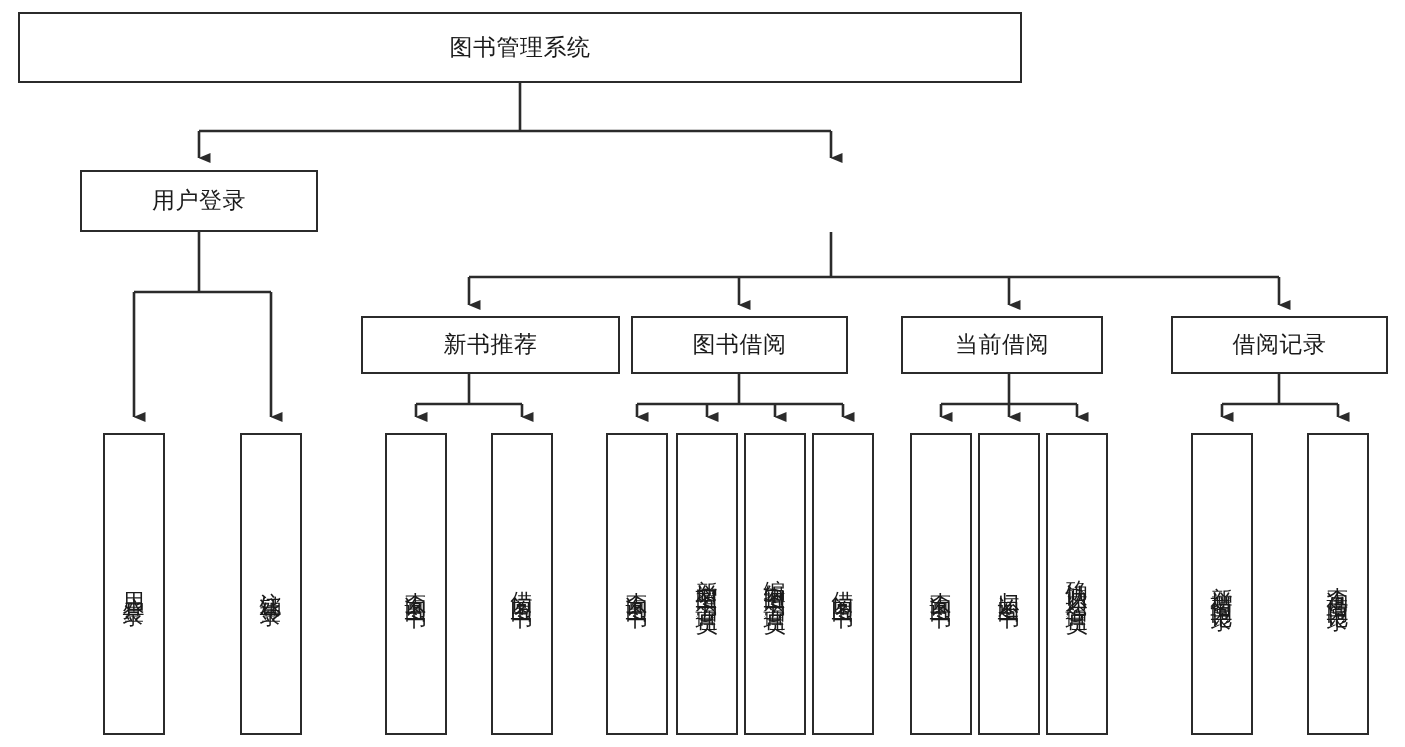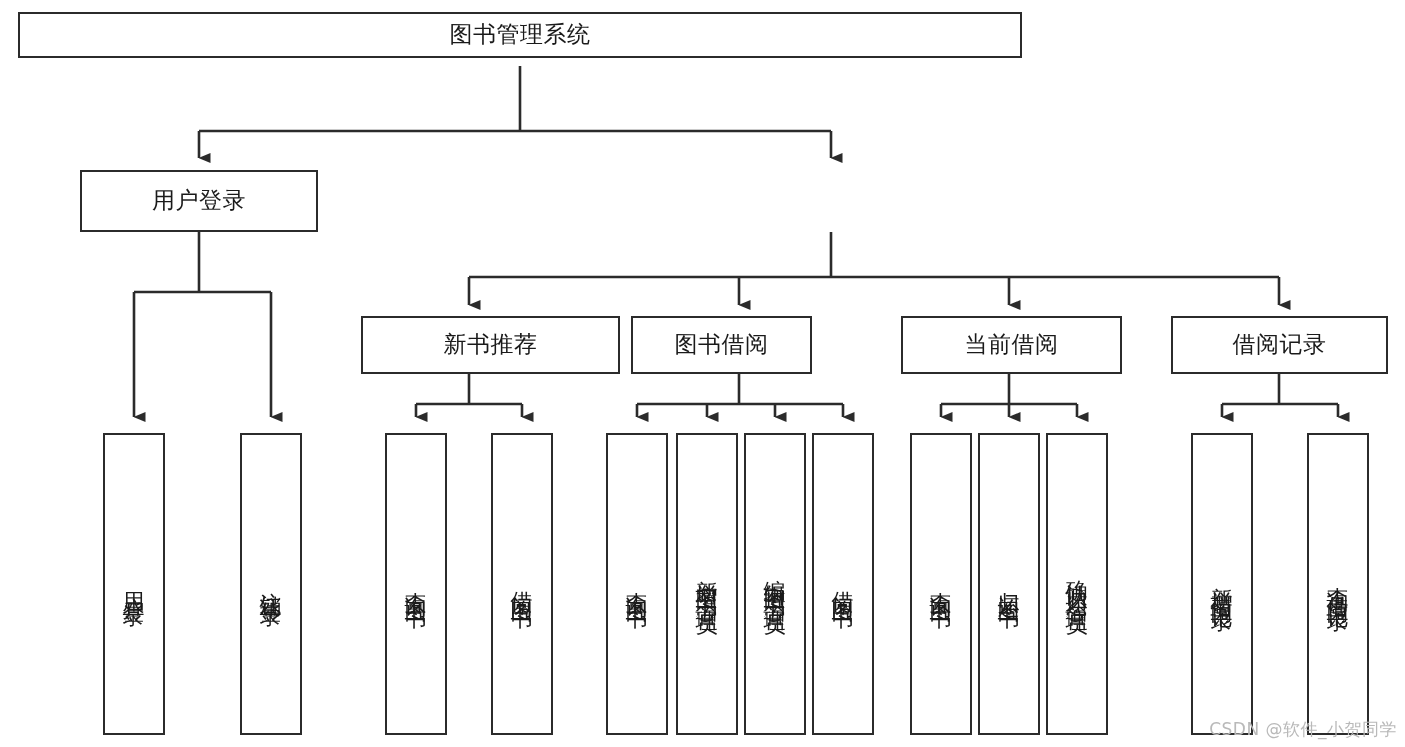--- a/index.html
+++ b/index.html
@@ -122,38 +122,38 @@
       <path d="M1009,404 L1009,417" marker-end="url(#arrow)"></path>
       <path d="M1077,404 L1077,417" marker-end="url(#arrow)"></path>
 
       <path d="M1279,374 L1279,404"></path>
       <path d="M1222,404 L1338,404"></path>
       <path d="M1222,404 L1222,417" marker-end="url(#arrow)"></path>
       <path d="M1338,404 L1338,417" marker-end="url(#arrow)"></path>
     </g>
   </svg>
 
-  <div class="node h root" style="left:18px; top:12px; width:1004px; height:46px;align-items:center;">
+  <div class="node h root" style="left:18px; top:12px; width:1004px; height:71px;align-items:center;">
     <span class="htext">图书管理系统</span>
   </div>
 
   <div class="node h" style="left:80px; top:170px; width:238px; height:62px;">
     <span class="htext">用户登录</span>
   </div>
 
 
   <div class="node h" style="left:361px; top:316px; width:259px; height:58px;">
     <span class="htext">新书推荐</span>
   </div>
 
-  <div class="node h" style="left:631px; top:316px; width:181px; height:58px;">
+  <div class="node h" style="left:631px; top:316px; width:217px; height:58px;">
     <span class="htext">图书借阅</span>
   </div>
 
-  <div class="node h" style="left:901px; top:316px; width:221px; height:58px;">
+  <div class="node h" style="left:901px; top:316px; width:202px; height:58px;">
     <span class="htext">当前借阅</span>
   </div>
 
   <div class="node h" style="left:1171px; top:316px; width:217px; height:58px;">
     <span class="htext">借阅记录</span>
   </div>
 
   <div class="node v" style="left:103px; top:433px; width:62px; height:302px;">
     <span class="vtext">用户登录</span>
   </div>
@@ -199,15 +199,14 @@
   </div>
 
   <div class="node v" style="left:1191px; top:433px; width:62px; height:302px;">
     <span class="vtext">新增借阅记录</span>
   </div>
 
   <div class="node v" style="left:1307px; top:433px; width:62px; height:302px;">
     <span class="vtext">查询借阅记录</span>
   </div>
 
-  <div id="watermark">CSDN @软件_小贺同学</div>
 
 </div>
 
 </body></html>

